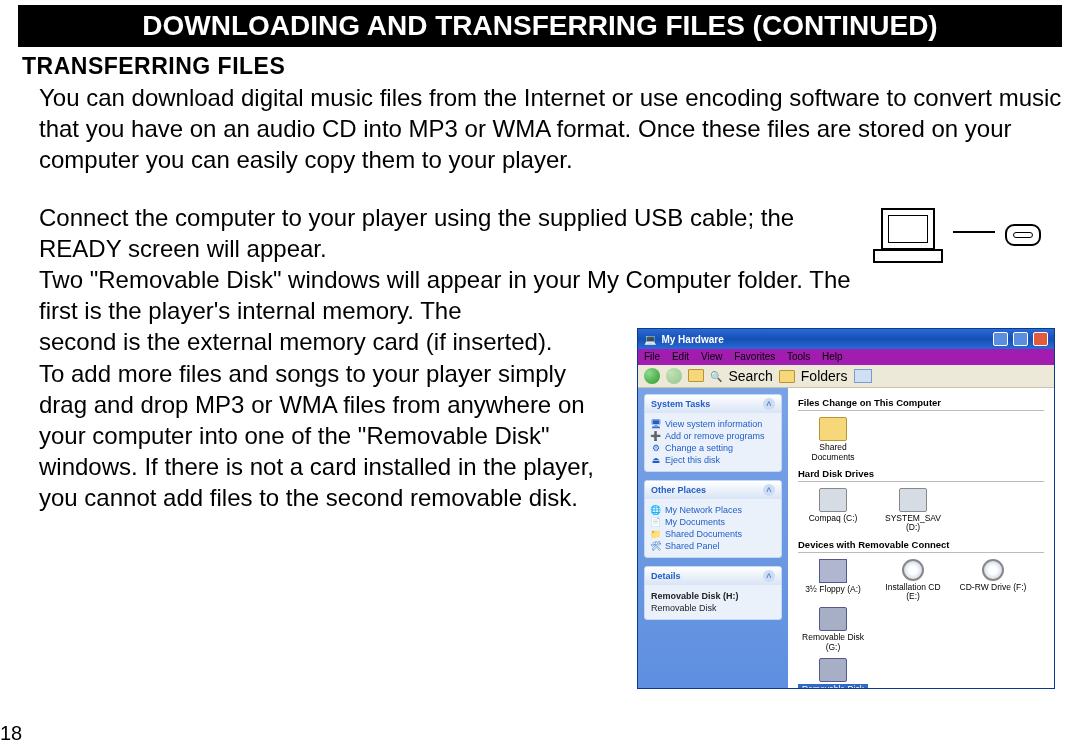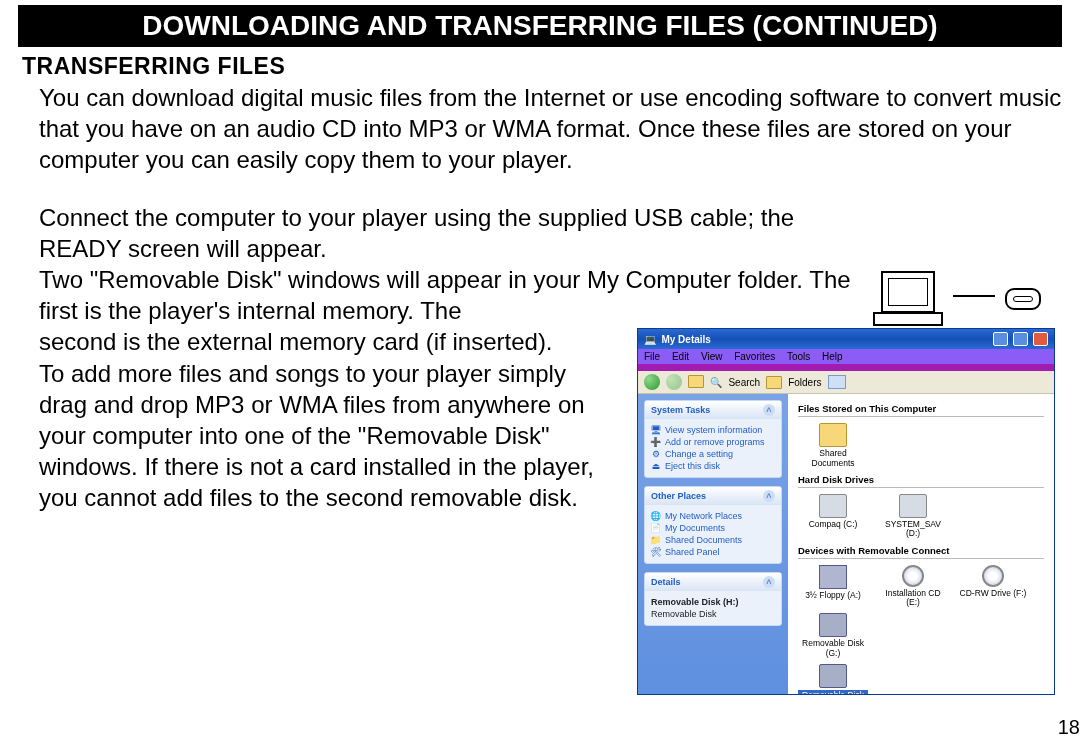--- a/index.html
+++ b/index.html
@@ -27,44 +27,44 @@
     letter-spacing: 0.5px;
   }
   .para {
     font-size: 24px;
     line-height: 1.3;
     margin: 0 0 0 21px;
   }
   .gap { height: 26px; }
   .row1 {
     display: flex;
-    align-items: flex-end;
+    align-items: flex-start;
   }
   .row1 .text-col { flex: 1; }
   .row1 .img-col {
     width: 210px;
     display: flex;
     justify-content: center;
     align-items: flex-start;
     padding-top: 6px;
   }
   .row2 {
     display: flex;
     align-items: flex-start;
   }
   .row2 .text-col { flex: 1; padding-right: 18px; }
   .row2 .img-col {
     width: 425px;
     padding-top: 2px;
   }
   .page-num {
-    text-align: right;
+    text-align: left;
     font-size: 20px;
     position: absolute;
-    bottom: 12px;
+    bottom: 6px;
     left: 0; right: 0;
   }
 
   
   .lineart {
     display: flex;
     align-items: center;
     gap: 10px;
   }
   .monitor {
@@ -103,36 +103,36 @@
     padding: 3px 6px;
     display:flex; align-items:center; gap:5px;
   }
   .titlebar .spacer { flex:1; }
   .winbtn {
     width:15px; height:14px; background:#5a8ee0; border:1px solid #fff;
     border-radius:2px; display:inline-block;
   }
   .winbtn.close { background:#e35b3e; }
   .menubar {
-    background:#8b5cf6; padding:2px 6px; font-size:10px;
-    border-bottom:7px solid #a21caf;
+    background:#a21caf; padding:2px 6px; font-size:10px;
+    border-bottom:1px solid #a21caf;
   }
   .menubar span { margin-right:9px; }
   .toolbar {
     background:#ece9d8; padding:3px 6px; display:flex; align-items:center; gap:6px;
     border-bottom:1px solid #c9c1a9;
   }
   .tbtn {
     width:16px; height:16px; border-radius:50%;
     background:radial-gradient(circle at 30% 30%, #8fd98f, #2a9a2a);
     display:inline-block;
   }
   .tbtn.fwd { opacity:.45; }
   .tfolder { width:16px; height:13px; background:#f6d77a; border:1px solid #b89432; border-radius:1px; display:inline-block;}
-  .ttext { font-size:10px; }
+  .ttext { font-size:14px; }
   .win-body { display:flex; height: 300px; }
 
   .sidepane {
     width: 150px;
     background: linear-gradient(180deg,#7aa3e6 0%, #5e8fe0 100%);
     padding: 6px;
     color:#003; font-size:9px;
   }
   .sp-group {
     background:#eaf1fb; border-radius:3px; margin-bottom:8px;
@@ -205,21 +205,21 @@
   <div class="text-col">
     <div class="para">second is the external memory card (if inserted).</div>
     <div class="para">To add more files and songs to your player simply drag and drop MP3 or WMA files from anywhere on your computer into one of the "Removable Disk" windows. If there is not a card installed in the player, you cannot add files to the second removable disk.</div>
     <div style="height:22px;"></div>
   </div>
   <div class="img-col">
 
     <div class="win">
       <div class="titlebar">
         <span>💻</span>
-        <span>My Details</span>
+        <span>My Hardware</span>
         <span class="spacer"></span>
         <span class="winbtn"></span>
         <span class="winbtn"></span>
         <span class="winbtn close"></span>
       </div>
       <div class="menubar">
         <span>File</span>
         <span>Edit</span>
         <span>View</span>
         <span>Favorites</span>
@@ -291,21 +291,21 @@
               <span>Details</span>
               <span class="sp-chev">˄</span>
             </div>
             <div class="sp-body">
               <div class="d-white" style="color:#222;font-weight:bold;">Removable Disk (H:)</div>
               <div style="color:#222;">Removable Disk</div>
             </div>
           </div>
         </div>
         <div class="content">
-          <div class="section-head">Files Stored on This Computer</div>
+          <div class="section-head">Files Change on This Computer</div>
           <hr class="hr">
           <div class="icons">
             <div class="fitem">
               <div class="ic folder"></div>
               <span>Shared Documents</span>
             </div>
           </div>
           <div class="section-head">Hard Disk Drives</div>
           <hr class="hr">
           <div class="icons">

